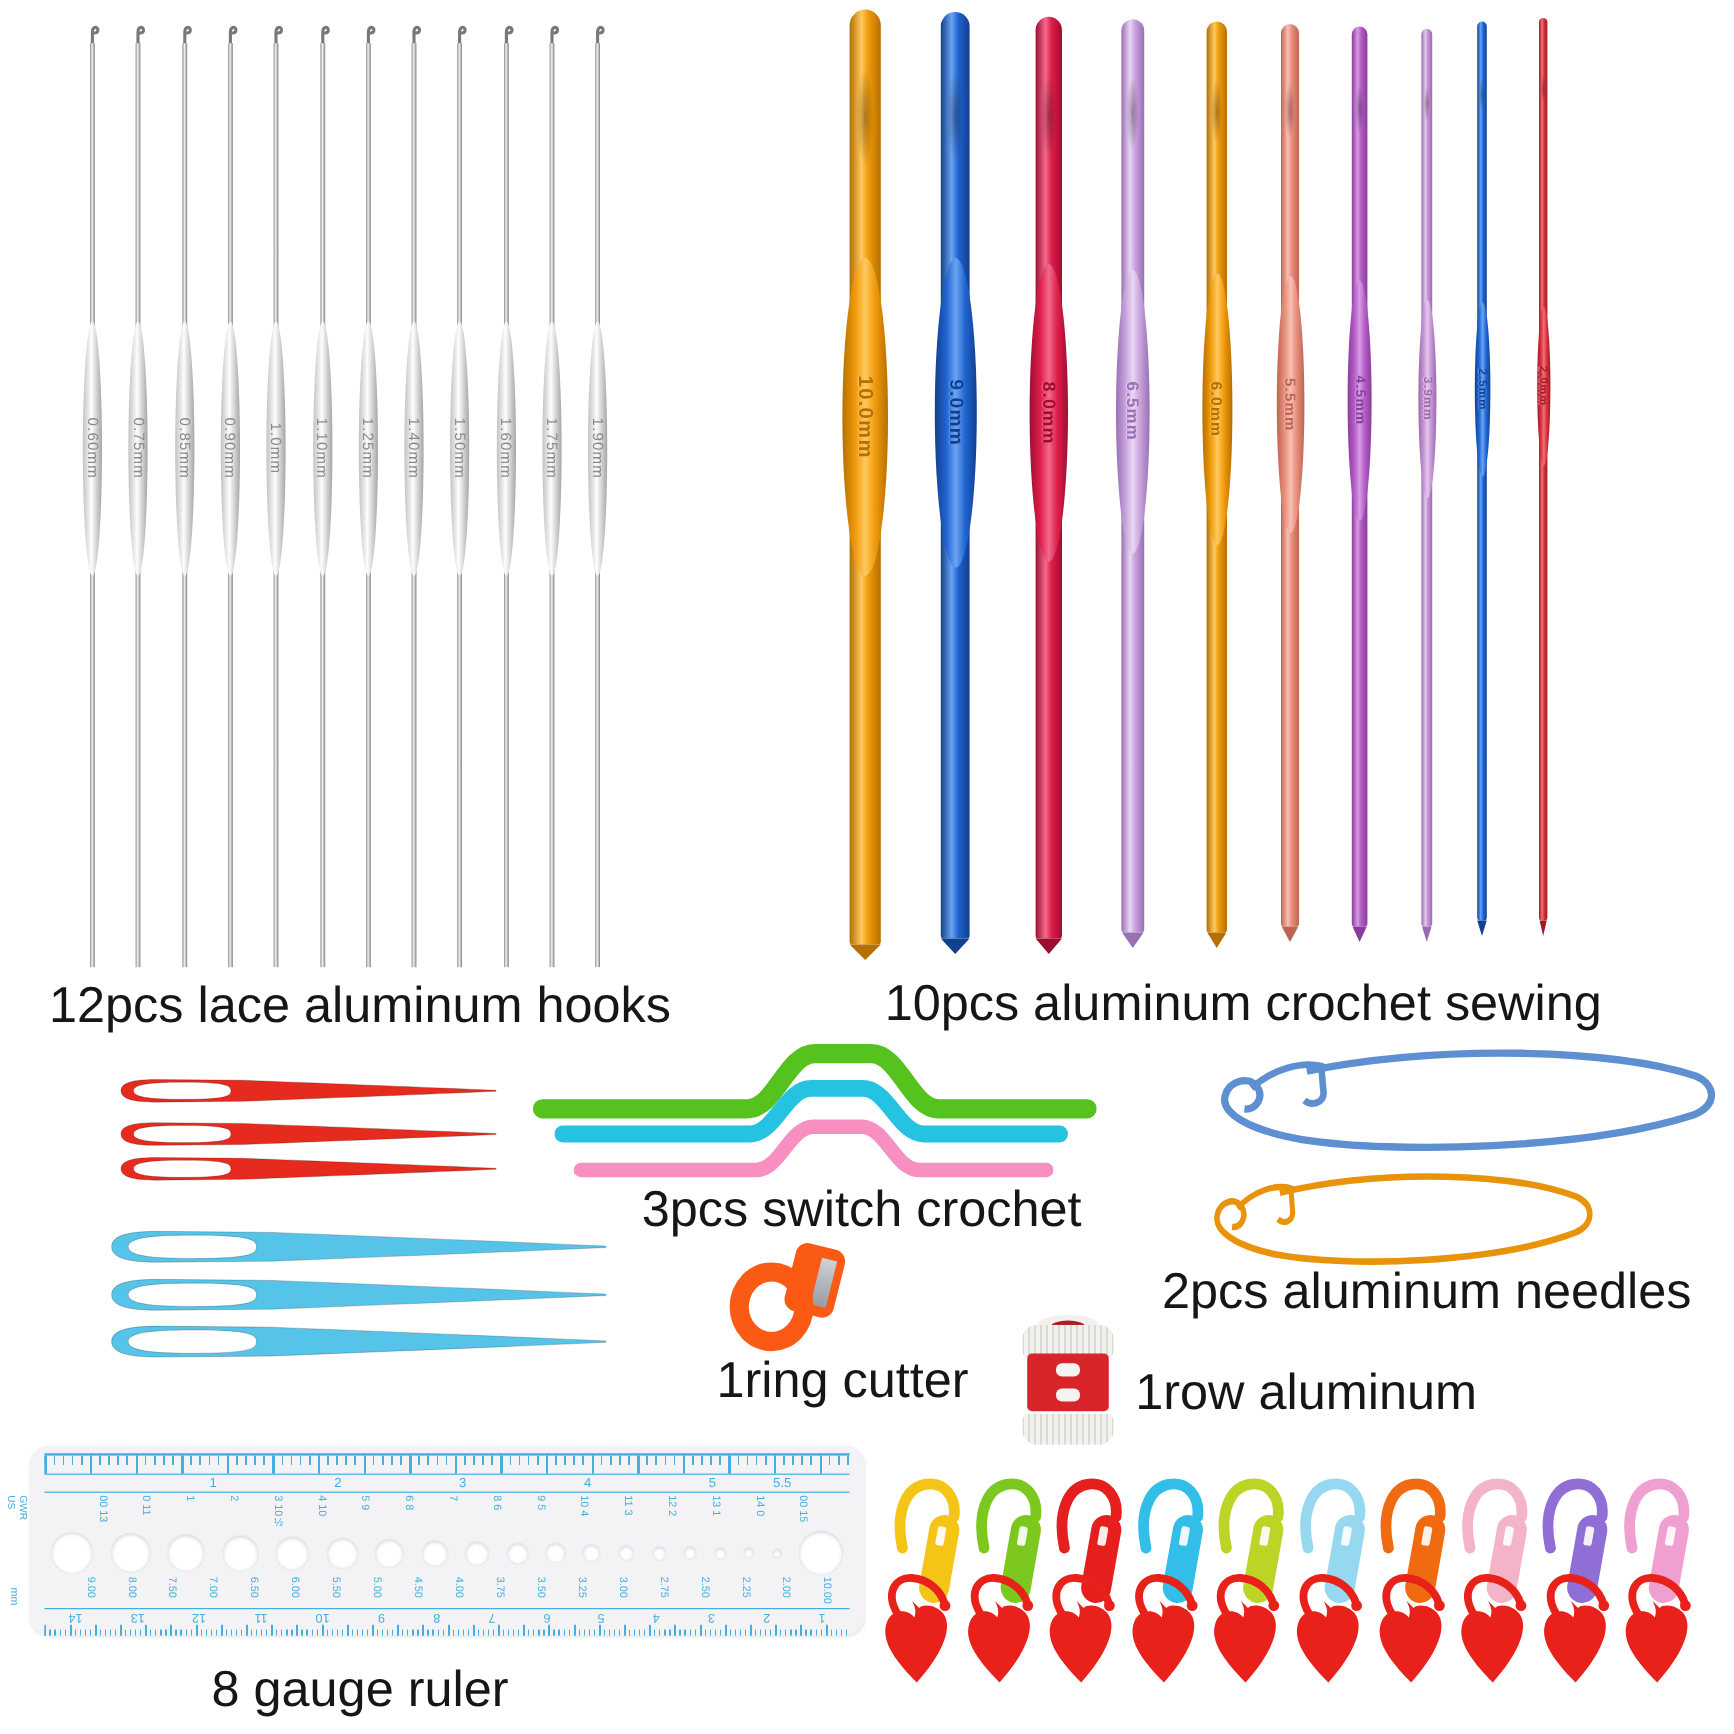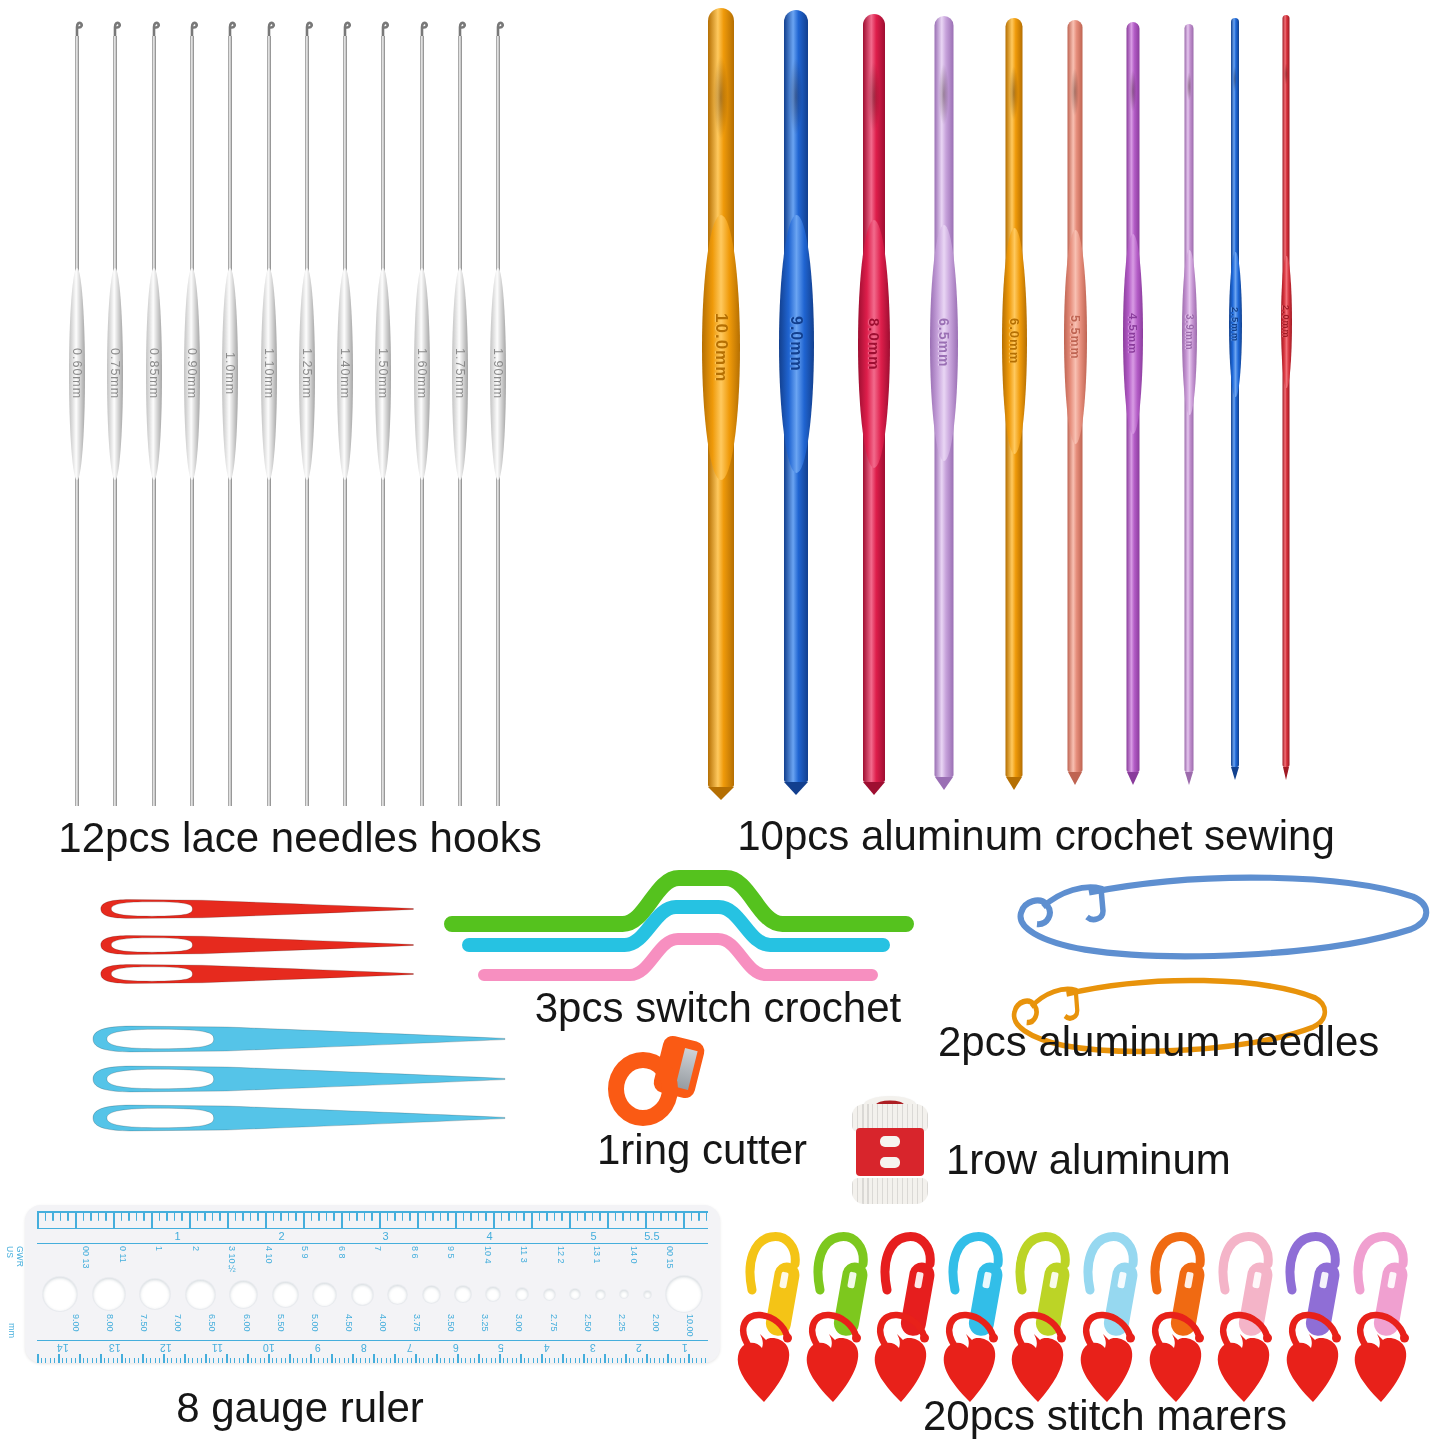--- a/index.html
+++ b/index.html
@@ -2,21 +2,21 @@
 <html style="--ring: #FA5A14; --blade: #969CA2; --rowc: #D8252C; --rowcap: #F3F1ED; --ga: #45AEDC;"><head>
 <meta charset="utf-8">
 <style>
   html,body{margin:0;padding:0;background:#fff;}
   #canvas{position:relative;width:1445px;height:1445px;background:#fff;overflow:hidden;
           font-family:"Liberation Sans",sans-serif;}
   .caption{position:absolute;font-size:42px;line-height:1.05;color:#161616;white-space:nowrap;}
   #cap-lace{left:22px;top:816px;width:556px;text-align:center;}
   #cap-alu{left:700px;top:814px;width:672px;text-align:center;}
   #cap-switch{left:498px;top:986px;width:440px;text-align:center;}
-  #cap-holders{left:938px;top:1020px;width:502px;}
+  #cap-holders{left:938px;top:1054px;width:502px;text-align:center;}
   #cap-ring{left:597px;top:1128px;}
   #cap-row{left:946px;top:1138px;}
   #cap-sewing{left:12px;top:1146px;}
   #cap-gauge{left:100px;top:1386px;width:400px;text-align:center;}
   #cap-stitch{left:820px;top:1394px;width:570px;text-align:center;}
 
   
   .lace-hook{position:absolute;top:20px;width:18px;height:786px;}
   .lace-tip{position:absolute;left:50%;transform:translateX(-50%);top:0;}
   .lace-rod{position:absolute;left:50%;margin-left:-2px;top:16px;bottom:0;width:4px;
@@ -276,21 +276,21 @@
       </div>
       <div class="alu-hook" style="left: 1280.5px; top: 15px; width: 11px; height: 765px;">
         <span class="alu-shaft" style="width:7px;height:752px;background:linear-gradient(90deg,#A01A24,#F07078 38%,#D6323C 60%,#A01A24);border-radius:3.5px 3.5px 2px 2px;"></span>
         <span class="alu-point" style="border-left:3.5px solid transparent;border-right:3.5px solid transparent;border-top:13px solid #A01A24;"></span>
         <span class="alu-notch" style="width:4px;height:22.400000000000002px;top:48px;"></span>
         <span class="alu-grip" style="top:241px;height:132px;background:linear-gradient(90deg,#A01A24,#D6323C 28%,#F07078 50%,#D6323C 72%,#A01A24);">
           <span class="alu-size" style="font-size:9px;color:#A01A24;text-shadow:0 1px 1px #F07078;">2.0mm</span>
         </span>
       </div>
     </div>
-  <div class="caption" id="cap-lace">12pcs lace needles hooks</div>
+  <div class="caption" id="cap-lace">12pcs lace aluminum hooks</div>
   <div class="caption" id="cap-alu">10pcs aluminum crochet sewing</div>
 
   <div id="red-needles">
       <div class="flat-item" style="left: 97px; top: 898px;"><svg width="318" height="22" viewBox="0 0 318 22">
           <path d="M3.8160000000000003,11 C3.8160000000000003,3.52 15.9,1.76 31.8,1.54 L104.94000000000001,2.2 C174.9,4.84 254.4,7.92 316.41,10.559999999999999 L316.41,11.440000000000001 C254.4,14.08 174.9,17.16 104.94000000000001,19.8 L31.8,20.46 C15.9,20.240000000000002 3.8160000000000003,18.48 3.8160000000000003,11 Z M14.309999999999999,11 C14.309999999999999,5.720000000000001 27.03,3.8720000000000008 54.855,3.8720000000000008 C92.21999999999998,3.8720000000000008 95.39999999999999,6.776000000000001 95.39999999999999,11 C95.39999999999999,15.224 92.21999999999998,18.128 54.855,18.128 C27.03,18.128 14.309999999999999,16.28 14.309999999999999,11 Z" fill="#E62A1E" fill-rule="evenodd" stroke="rgba(0,0,0,0.22)" stroke-width="0.8"></path>
         </svg></div>
       <div class="flat-item" style="left: 97px; top: 934px;"><svg width="318" height="22" viewBox="0 0 318 22">
           <path d="M3.8160000000000003,11 C3.8160000000000003,3.52 15.9,1.76 31.8,1.54 L104.94000000000001,2.2 C174.9,4.84 254.4,7.92 316.41,10.559999999999999 L316.41,11.440000000000001 C254.4,14.08 174.9,17.16 104.94000000000001,19.8 L31.8,20.46 C15.9,20.240000000000002 3.8160000000000003,18.48 3.8160000000000003,11 Z M14.309999999999999,11 C14.309999999999999,5.720000000000001 27.03,3.8720000000000008 54.855,3.8720000000000008 C92.21999999999998,3.8720000000000008 95.39999999999999,6.776000000000001 95.39999999999999,11 C95.39999999999999,15.224 92.21999999999998,18.128 54.855,18.128 C27.03,18.128 14.309999999999999,16.28 14.309999999999999,11 Z" fill="#E62A1E" fill-rule="evenodd" stroke="rgba(0,0,0,0.22)" stroke-width="0.8"></path>
         </svg></div>
       <div class="flat-item" style="left: 97px; top: 963px;"><svg width="318" height="22" viewBox="0 0 318 22">
@@ -561,14 +561,13 @@
           <path d="M24,40 C10,20 20,6 34,7 C48,8 58,18 61,28" fill="none" stroke="#E8211A" stroke-width="6.5" stroke-linecap="round"></path>
           <circle cx="61.5" cy="30" r="4.5" fill="#E8211A"></circle>
           <path d="M38,94 C18,74 8,58 13,44 C17,33 30,32 36,40 C38,34 36,30 34,26 L40,32 C44,28 56,30 61,38 C68,50 58,72 38,94 Z" fill="#E8211A"></path>
         </svg></div>
       <div class="flat-item" style="left: 1343.4px; top: 1308px;"><svg width="76" height="100" viewBox="0 0 76 100">
           <path d="M24,40 C10,20 20,6 34,7 C48,8 58,18 61,28" fill="none" stroke="#E8211A" stroke-width="6.5" stroke-linecap="round"></path>
           <circle cx="61.5" cy="30" r="4.5" fill="#E8211A"></circle>
           <path d="M38,94 C18,74 8,58 13,44 C17,33 30,32 36,40 C38,34 36,30 34,26 L40,32 C44,28 56,30 61,38 C68,50 58,72 38,94 Z" fill="#E8211A"></path>
         </svg></div>
     </div>
-  <div class="caption" id="cap-stitch">20pcs stitch marers</div>
 </div>
 
 </body></html>

